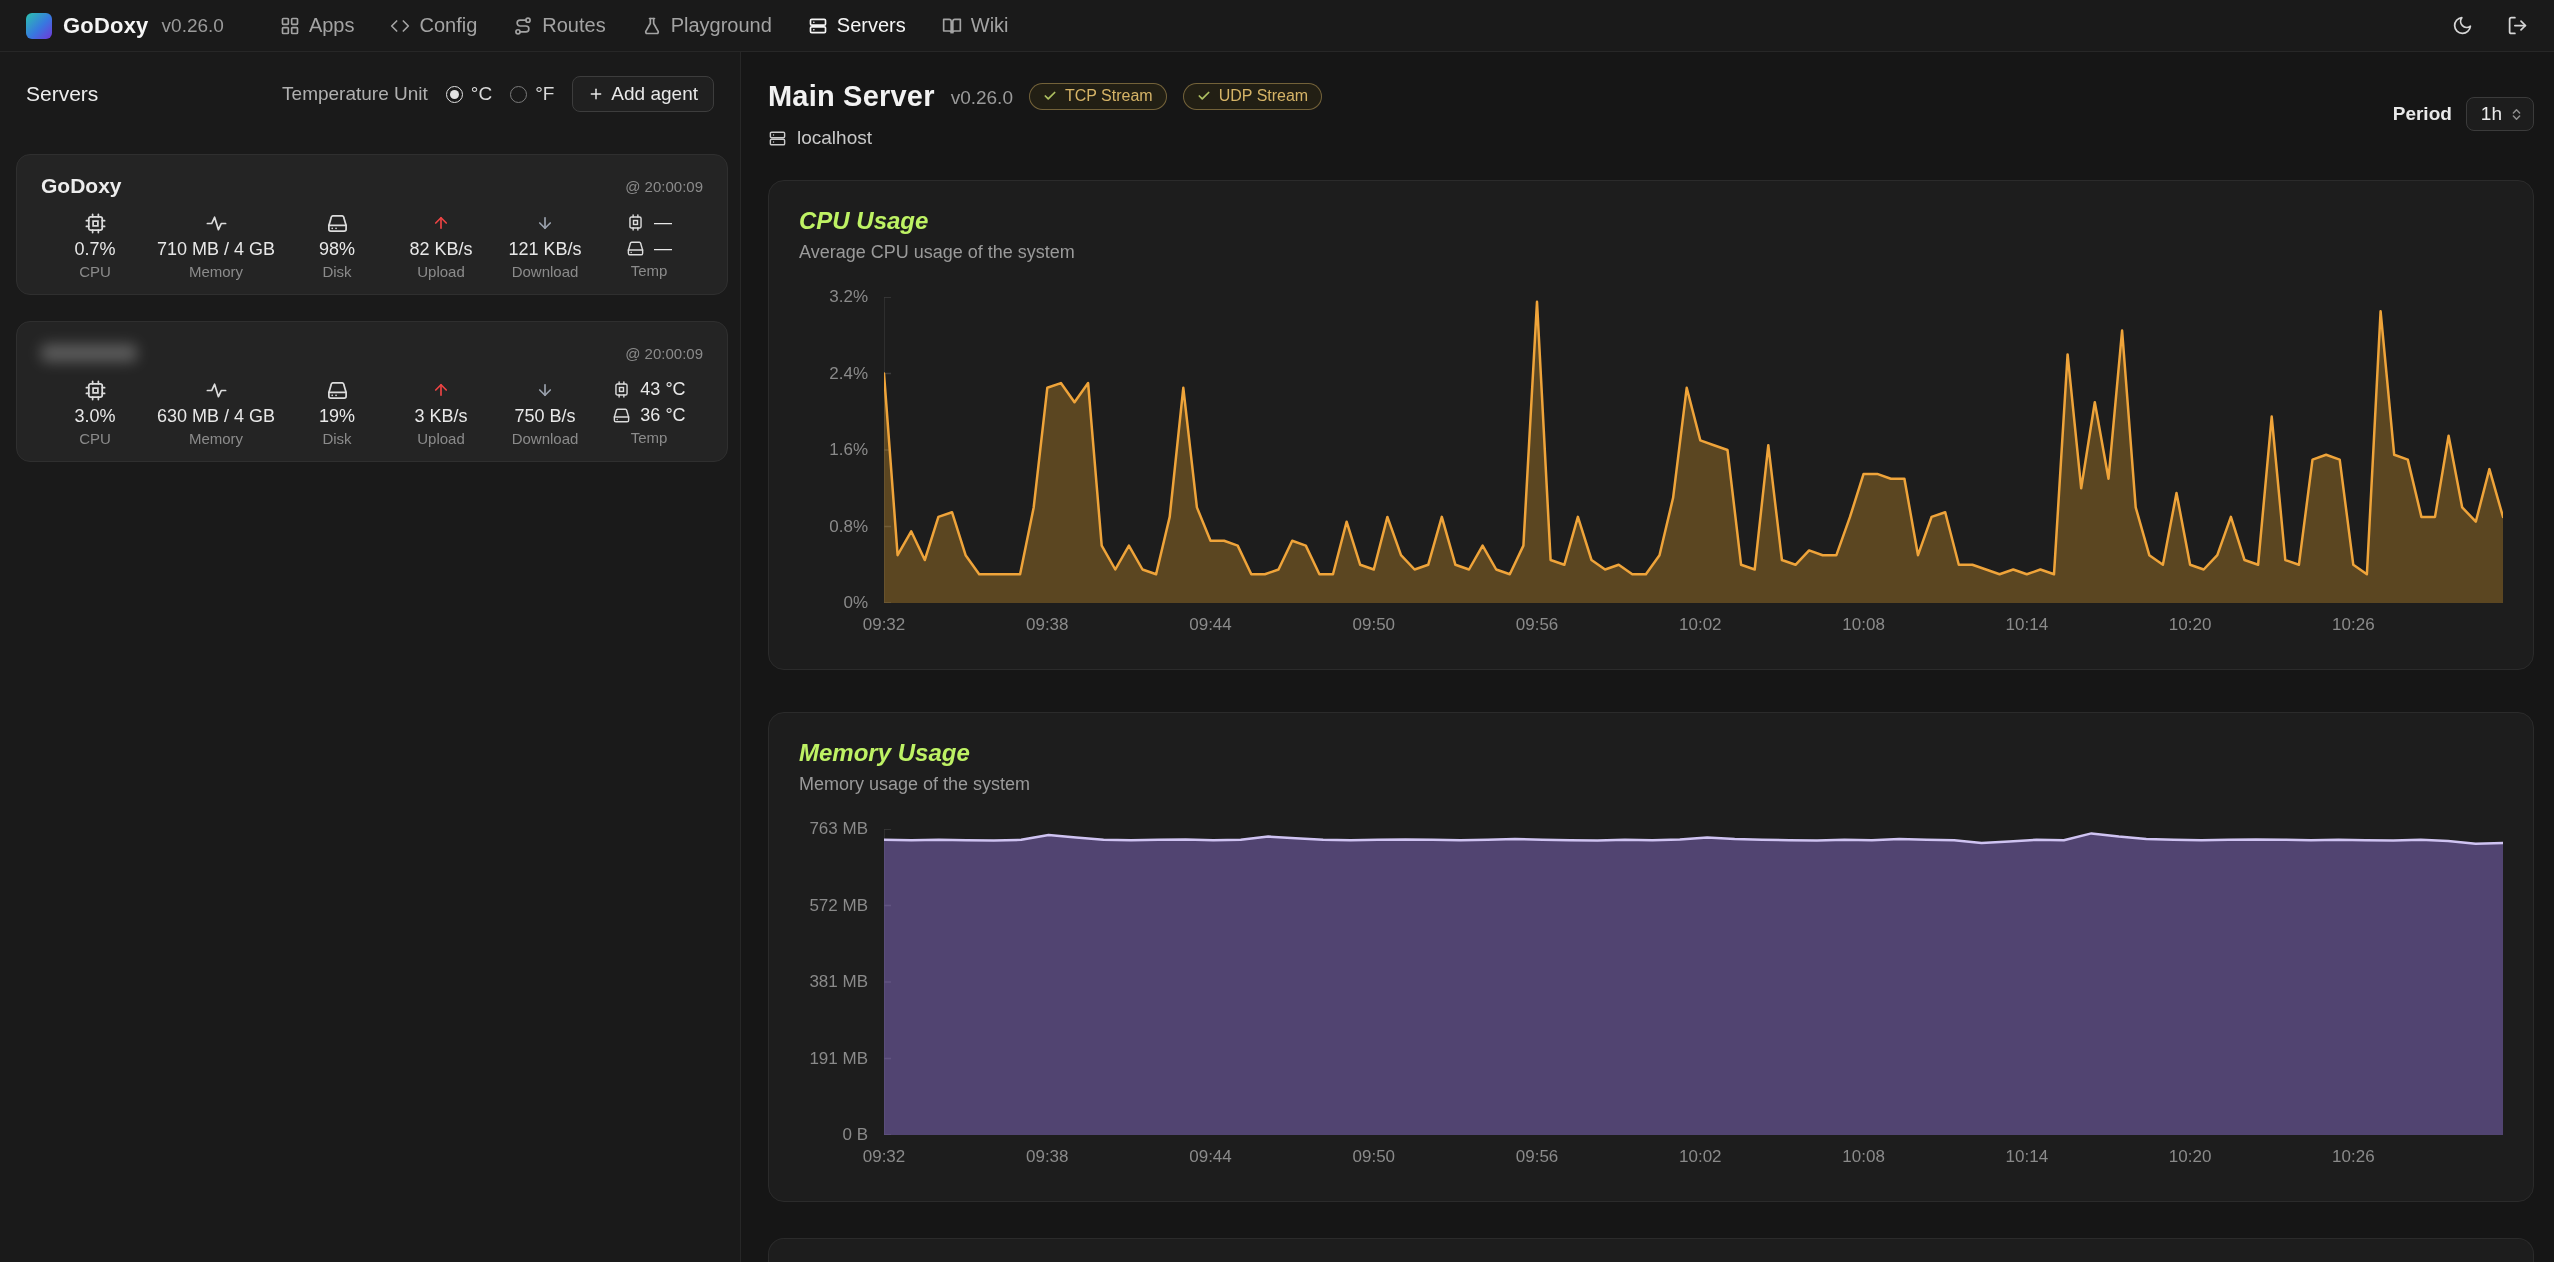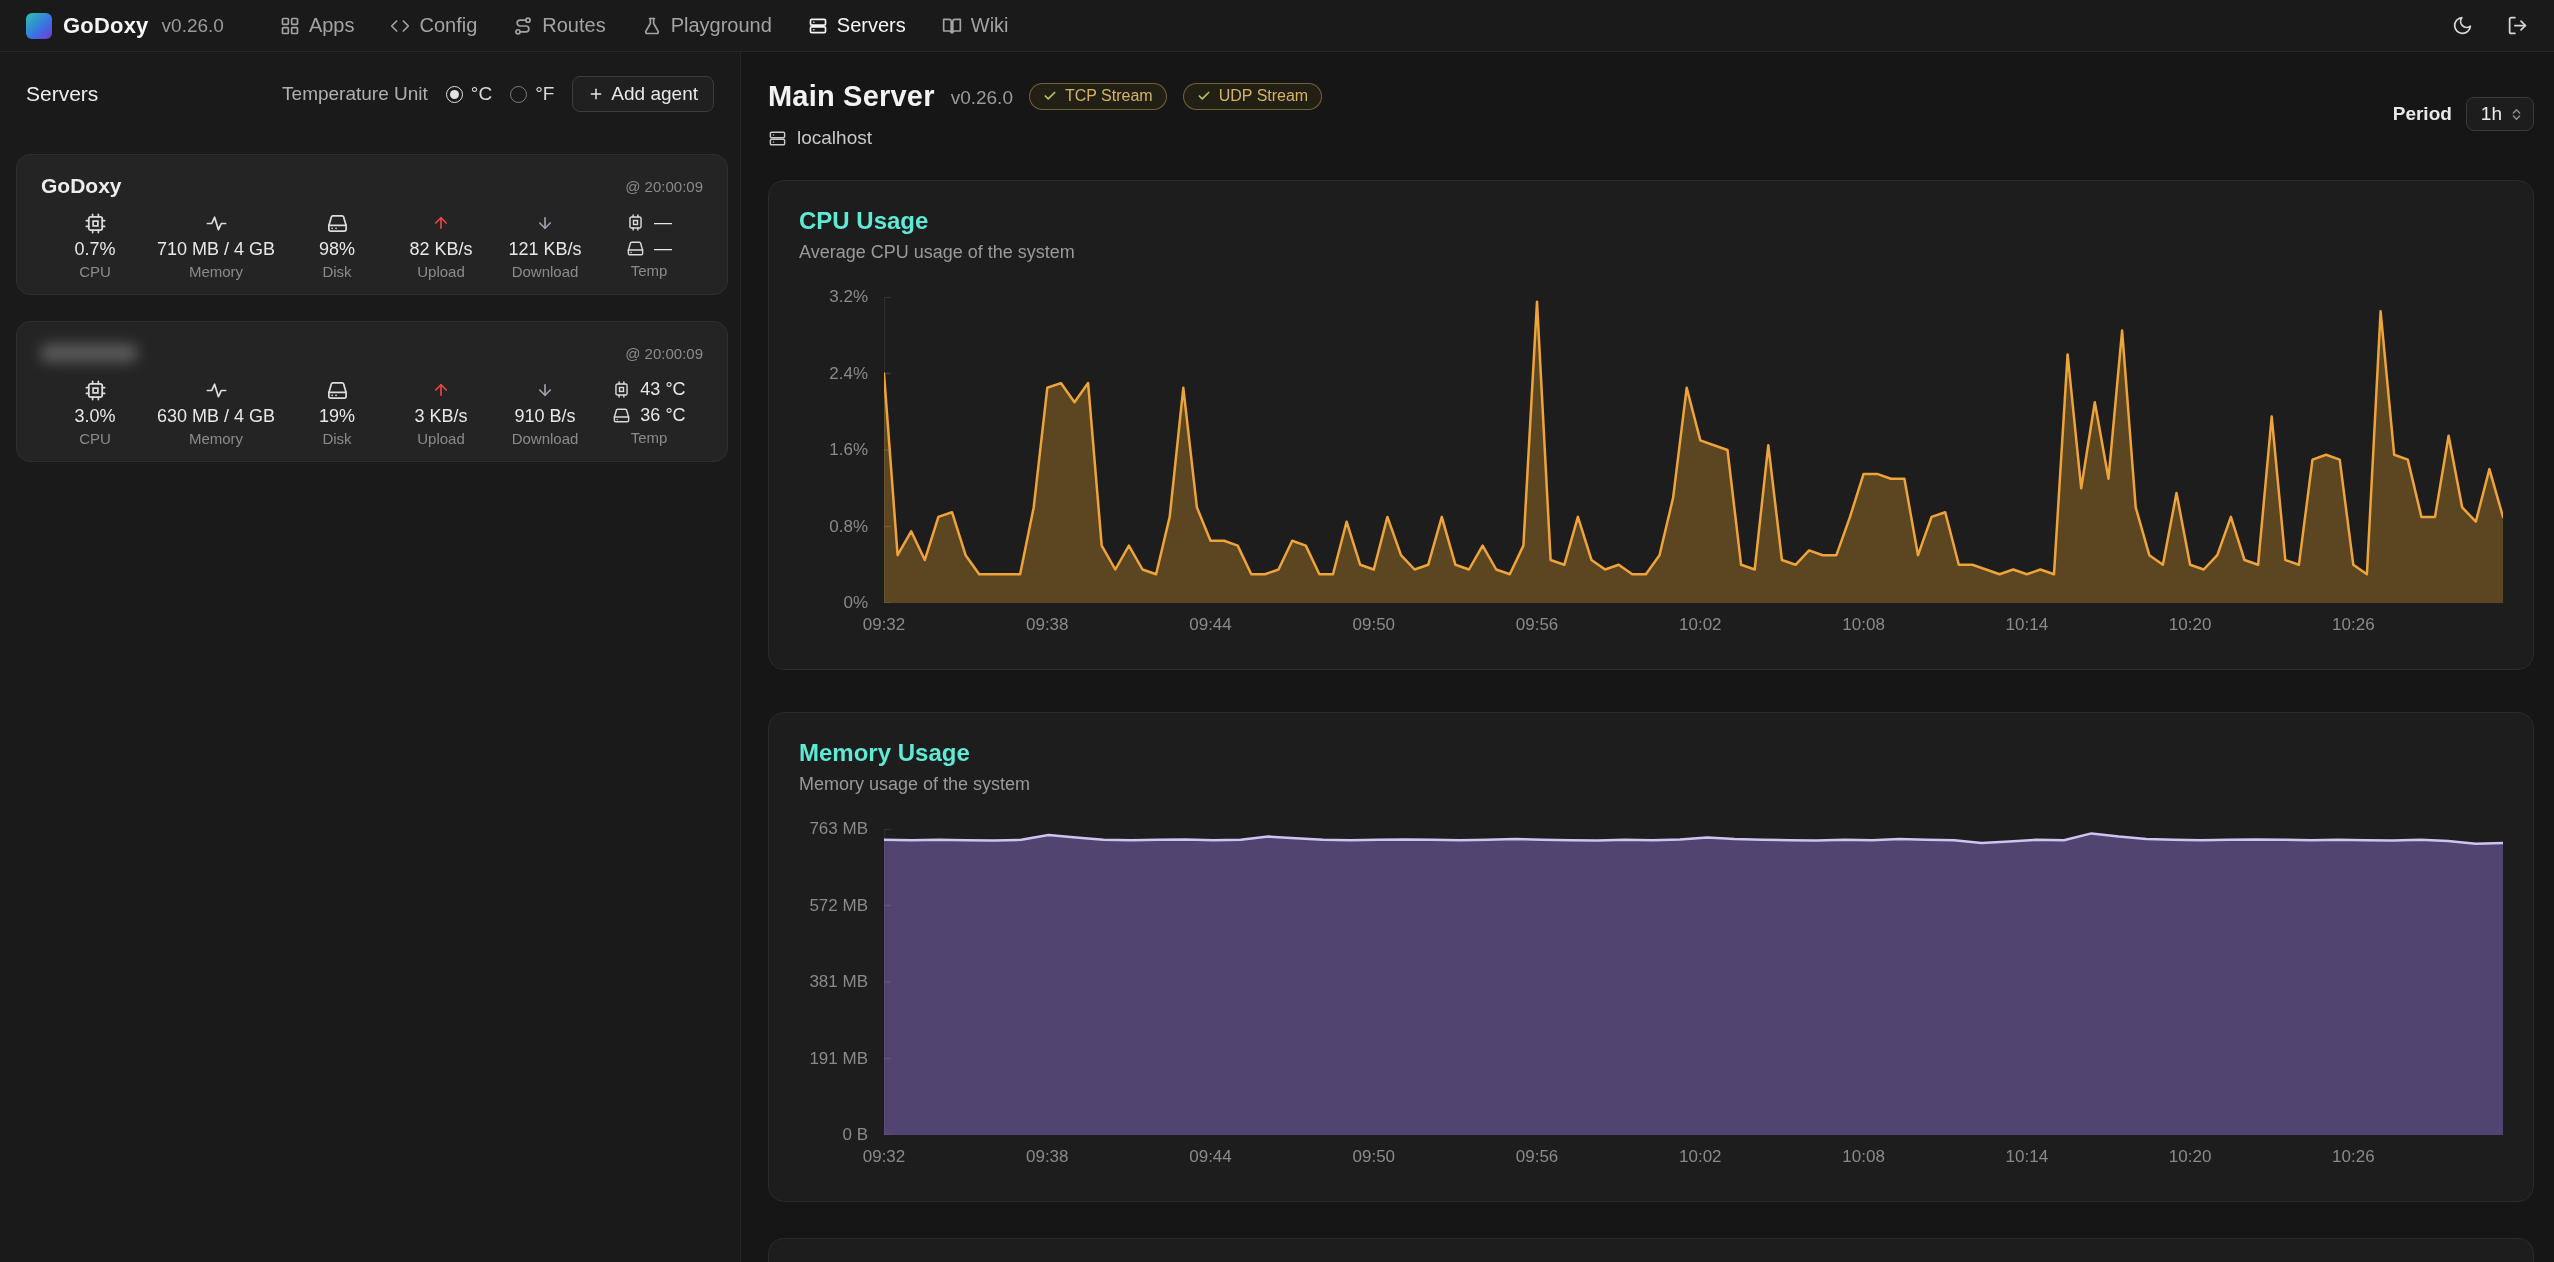--- a/index.html
+++ b/index.html
@@ -125,21 +125,21 @@
   .period-select svg { width: 15px; height: 15px; color: #8f8f8f; }
 
   
   .panel {
     background: #1d1d1d; border: 1px solid #2b2b2b; border-radius: 16px;
     padding: 26px 30px 28px;
   }
   .panel.first { margin-top: 30px; }
   .panel.second { margin-top: 42px; }
   .panel.stub { margin-top: 36px; height: 60px; border-radius: 16px 16px 0 0; border-bottom: none; }
-  .panel-title { font-size: 24px; font-weight: 600; color: #5eead4; }
+  .panel-title { font-size: 24px; font-weight: 600; color: #bef264; font-style: italic; }
   .panel-sub { margin-top: 7px; font-size: 18px; color: #9a9a9a; }
   .chart { display: flex; margin-top: 34px; }
   .ylabels { width: 85px; flex: none; position: relative; height: 306px; }
   .ytick {
     position: absolute; right: 16px; transform: translateY(-50%);
     font-size: 17px; color: #8a8a8a; white-space: nowrap;
   }
   .plot { flex: 1; height: 306px; position: relative; }
   .plot svg { position: absolute; inset: 0; }
   .xlabels { position: relative; height: 38px; margin-left: 85px; }
@@ -396,21 +396,21 @@
               <span class="stat-value">3 KB/s</span>
               <span class="stat-label">Upload</span>
             </div>
             <div class="stat">
               <span class="stat-icon small down">
                   <svg viewBox="0 0 24 24" fill="none" stroke="currentColor" stroke-width="2.2" stroke-linecap="round" stroke-linejoin="round">
                     <line x1="12" y1="5" x2="12" y2="19"></line>
                     <polyline points="5 12 12 19 19 12"></polyline>
                   </svg>
                 </span>
-              <span class="stat-value">910 B/s</span>
+              <span class="stat-value">750 B/s</span>
               <span class="stat-label">Download</span>
             </div>
             <div class="stat">
               <div class="temp-rows">
                 <div class="temp-row">
                   <svg viewBox="0 0 24 24" fill="none" stroke="currentColor" stroke-width="1.8" stroke-linecap="round">
                       <rect x="5" y="5" width="14" height="14" rx="2"></rect>
                       <rect x="9.5" y="9.5" width="5" height="5"></rect>
                       <line x1="9" y1="2.5" x2="9" y2="5"></line>
                       <line x1="15" y1="2.5" x2="15" y2="5"></line>

